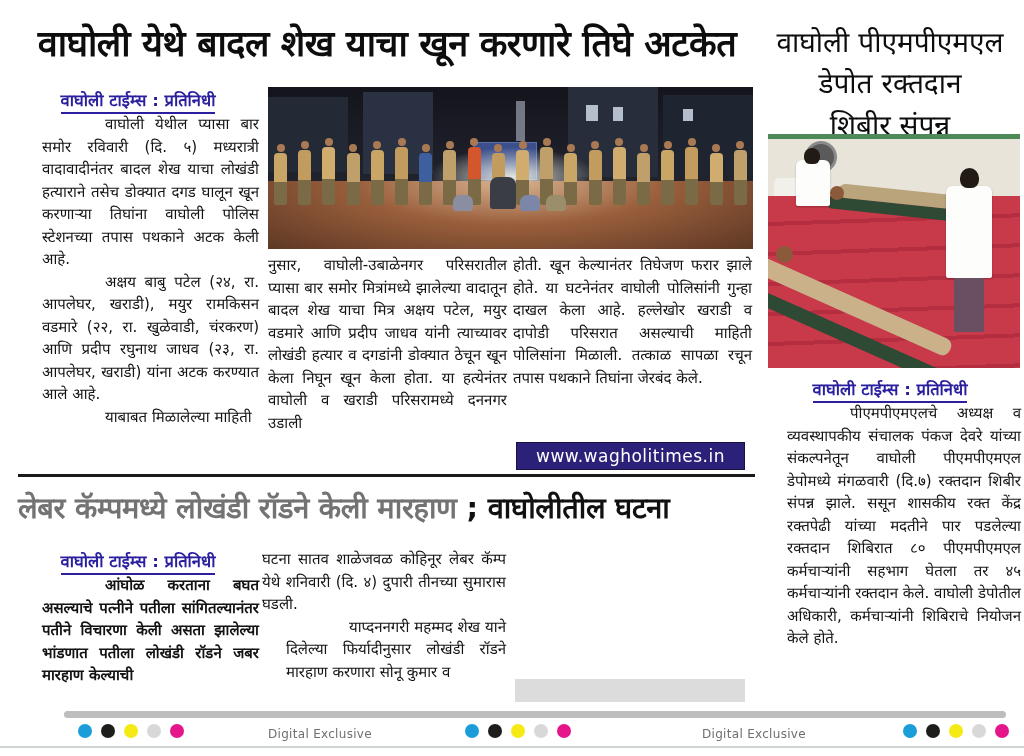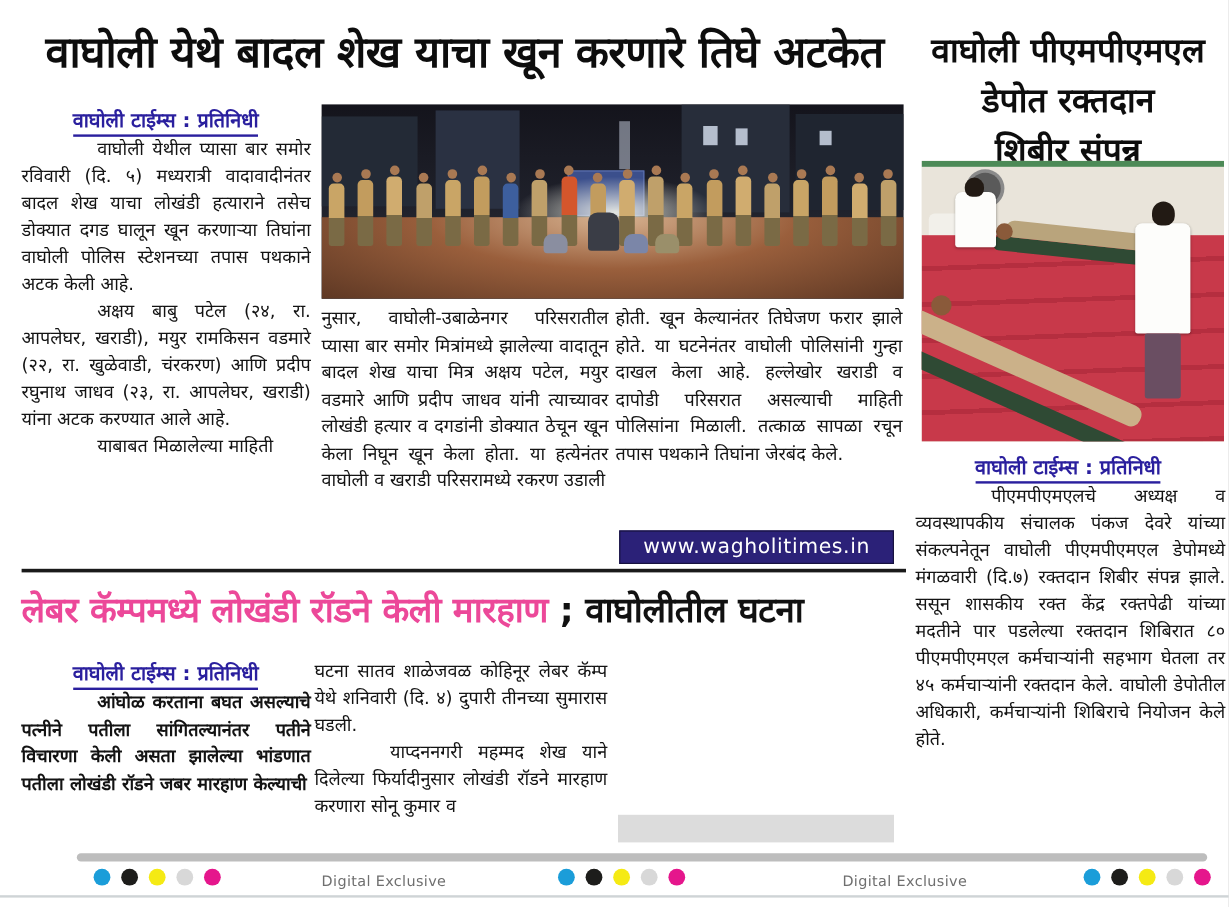--- a/index.html
+++ b/index.html
@@ -3,32 +3,32 @@
 <meta charset="utf-8">
 <style>
   * { margin:0; padding:0; box-sizing:border-box; }
   body { background:#888; font-family:"DejaVu Sans","Liberation Sans",sans-serif; }
   .page { position:relative; width:1024px; height:756px; background:#ffffff; margin:0 auto; overflow:hidden; }
 
   .abs { position:absolute; }
 
   
   .headline-main { left:18px; top:18px; width:738px; font-size:36px; font-weight:700; color:#0d0d0d; text-align:center; letter-spacing:-0.5px; }
-  .headline-right { left:760px; top:22px; width:260px; font-size:28px; font-weight:700; color:#0d0d0d; text-align:center; line-height:1.48; white-space:pre-line; }
+  .headline-right { left:760px; top:22px; width:260px; font-size:28px; font-weight:400; color:#0d0d0d; text-align:center; line-height:1.48; white-space:pre-line; }
   .headline-bottom { left:18px; top:487px; width:740px; font-size:29px; font-weight:700; text-align:left; letter-spacing:-0.3px; }
-  .headline-bottom .red { color:#ec4899; }
+  .headline-bottom .red { color:#737373; }
   .headline-bottom .blk { color:#111; }
 
   
   .byline-wrap { text-align:center; }
   .byline { display:inline-block; color:#2a1f9e; font-weight:700; font-size:16.5px; border-bottom:2px solid #2a1f9e; padding-bottom:1px; }
 
   
   .bodycol { font-size:15px; line-height:1.5; text-align:justify; color:#131313; font-weight:500; }
-  .bodycol p.ind { text-indent:4.2em; }
+  .bodycol p.ind { text-indent:4.2em;margin-left:24px; }
 
   
   .site-banner { left:516px; top:442px; width:229px; height:28px; background:#2b2178; border:1px solid #17123f; color:#ffffff; font-size:17px; text-align:center; line-height:26px; letter-spacing:0.5px; }
 
   .divider { left:18px; top:474px; width:737px; height:3px; background:#1a1a1a; }
 
   .graybox { left:515px; top:679px; width:230px; height:23px; background:#dcdcdc; }
 
   
   .photo1 { left:268px; top:87px; width:485px; height:162px; background:linear-gradient(#14141c 0%, #20222c 55%, #23252d 60%); overflow:hidden; }
@@ -115,21 +115,21 @@
         <div class="fig" style="background: linear-gradient(rgb(208, 172, 111) 55%, rgb(122, 106, 69) 55%); height: 52px;"></div>
         <div class="fig" style="background: linear-gradient(rgb(191, 160, 106) 55%, rgb(122, 106, 69) 55%); height: 55px;"></div>
       </div>
     <div class="suspect" style="left:185px;"></div>
     <div class="suspect" style="left:252px;background:#7b86a8;"></div>
     <div class="suspect" style="left:278px;background:#9a8f6a;"></div>
     <div class="bike"></div>
   </div>
 
   <div class="abs bodycol" style="left:268px; top:254px; width:239px;">
-    <p>नुसार, वाघोली-उबाळेनगर परिसरातील प्यासा बार समोर मित्रांमध्ये झालेल्या वादातून बादल शेख याचा मित्र अक्षय पटेल, मयुर वडमारे आणि प्रदीप जाधव यांनी त्याच्यावर लोखंडी हत्यार व दगडांनी डोक्यात ठेचून खून केला निघून खून केला होता. या हत्येनंतर वाघोली व खराडी परिसरामध्ये रकरण उडाली</p>
+    <p>नुसार, वाघोली-उबाळेनगर परिसरातील प्यासा बार समोर मित्रांमध्ये झालेल्या वादातून बादल शेख याचा मित्र अक्षय पटेल, मयुर वडमारे आणि प्रदीप जाधव यांनी त्याच्यावर लोखंडी हत्यार व दगडांनी डोक्यात ठेचून खून केला निघून खून केला होता. या हत्येनंतर वाघोली व खराडी परिसरामध्ये दननगर उडाली</p>
   </div>
 
   <div class="abs site-banner">www.wagholitimes.in</div>
 
   <div class="abs bodycol" style="left:513px; top:254px; width:239px;">
     <p>होती. खून केल्यानंतर तिघेजण फरार झाले होते. या घटनेनंतर वाघोली पोलिसांनी गुन्हा दाखल केला आहे. हल्लेखोर खराडी व दापोडी परिसरात असल्याची माहिती पोलिसांना मिळाली. तत्काळ सापळा रचून तपास पथकाने तिघांना जेरबंद केले.</p>
   </div>
 
   <div class="abs divider"></div>
 

